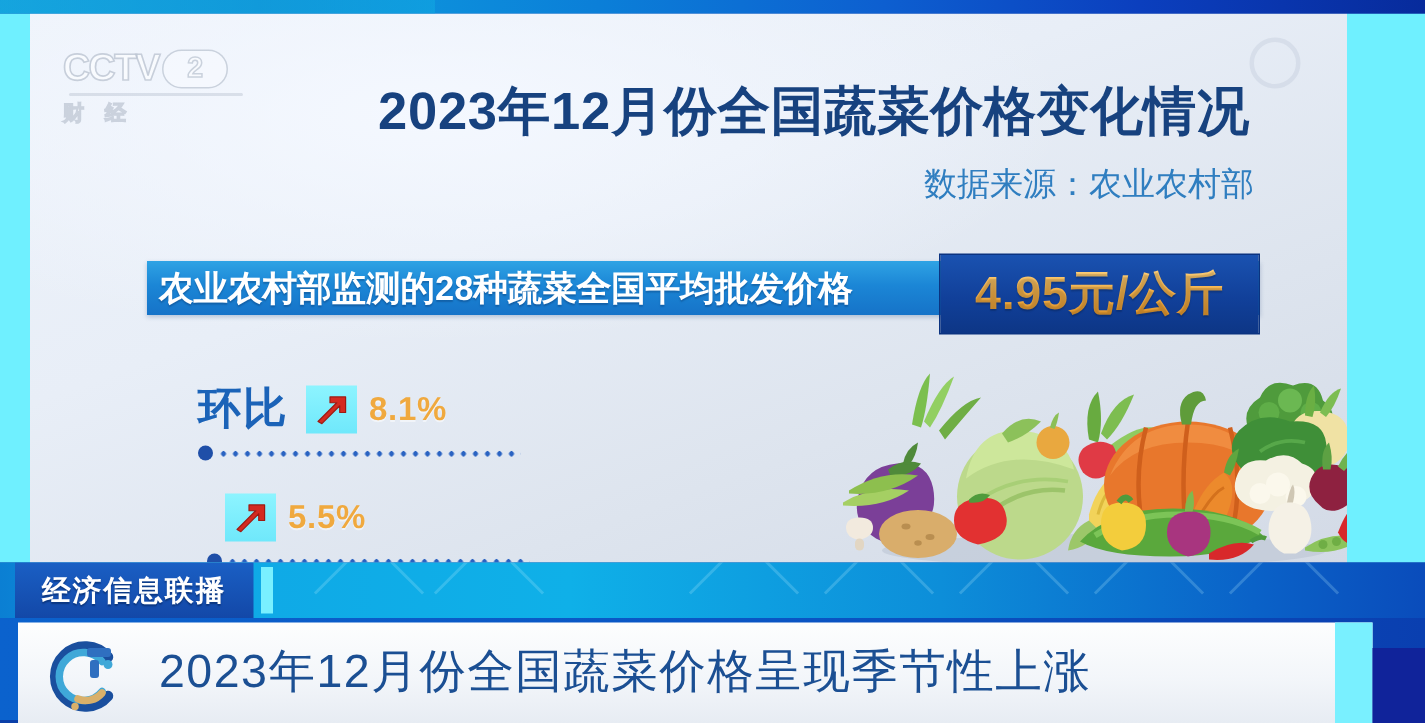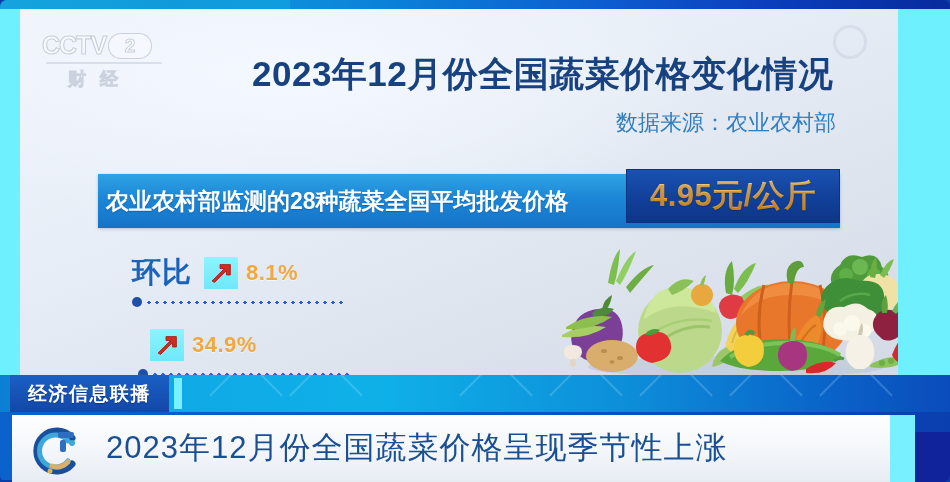--- a/index.html
+++ b/index.html
@@ -4,21 +4,21 @@
 <style>
   * { margin:0; padding:0; box-sizing:border-box; }
   html,body { width:950px; height:482px; overflow:hidden; }
   body {
     font-family:"Liberation Sans","DejaVu Sans",sans-serif;
     background:#0a3fa8;
     position:relative;
   }
 
   
-  #stage { position:absolute; inset:0; width:950px; height:482px; overflow:hidden;border-radius:7px; }
+  #stage { position:absolute; inset:0; width:950px; height:482px; overflow:hidden; }
 
   
   .top-strip {
     position:absolute; top:0; left:0; width:950px; height:9px;
     background:linear-gradient(90deg,#18b6e8 0%,#0e9fdf 18%,#0b7fd8 42%,#0d5fd0 62%,#0b3fbe 80%,#072b9c 100%);
     z-index:40;
   }
   .top-strip:after{
     content:""; position:absolute; left:0; top:0; width:290px; height:9px;
     background:linear-gradient(90deg,#1396d6 0%,#1396d6 60%,#11a9e2 100%);
@@ -58,21 +58,21 @@
     background:rgba(255,255,255,.45);
     display:flex; align-items:center; justify-content:center;
     font-size:19px; font-weight:700; color:rgba(255,255,255,.95);
     -webkit-text-stroke:1px rgba(150,162,180,.8);
   }
   .cctv-logo .lg-bar {
     width:116px; height:2px; margin:2px 0 3px 4px;
     background:rgba(165,175,192,.6); border-radius:2px;
   }
   .cctv-logo .lg-sub {
-    margin-left:26px; font-size:18px; font-weight:700; letter-spacing:14px;
+    font-size:14px; font-weight:700; letter-spacing:14px;
     color:rgba(255,255,255,.85);
     -webkit-text-stroke:.9px rgba(150,162,180,.78);
   }
 
   
   .wm-right {
     position:absolute; right:6px; top:16px; width:84px; height:56px;
     opacity:.35; pointer-events:none;
   }
   .wm-right .ring {
@@ -90,21 +90,21 @@
     color:#17427f; white-space:nowrap;
     font-family:"Liberation Sans","DejaVu Sans",sans-serif;
   }
   .subline {
     position:absolute; left:596px; top:99px;
     font-size:22px; font-weight:500; color:#2f7ec0; white-space:nowrap;
   }
 
   
   .pricebar {
-    position:absolute; left:78px; top:165px; width:742px; height:54px;
+    position:absolute; left:78px; top:165px; width:742px; height:36px;
     display:flex; align-items:stretch;
     background:linear-gradient(180deg,#2fa3e4 0%,#1b86d6 45%,#1673c8 100%);
     box-shadow:0 1px 3px rgba(20,60,120,.25);
   }
   .pricebar .pb-label {
     flex:1; display:flex; align-items:center; padding-left:8px;
     color:#ffffff; font-size:23px; font-weight:600; white-space:nowrap;
     text-shadow:0 1px 1px rgba(10,50,100,.35);
   }
   .pricebar .pb-value {
@@ -259,21 +259,21 @@
       </div>
     </div>
 
     <div class="stat s2">
       <div class="srow">
         <div class="arrow-box">
           <svg width="26" height="24" viewBox="0 0 26 24" aria-hidden="true">
             <path d="M4 20 L16.5 7.5 L12 7.5 L12 3.6 L22.4 3.6 L22.4 14 L18.5 14 L18.5 9.5 L6.6 21.4 Z" fill="#d42a20" stroke="#9e1a12" stroke-width="0.8" stroke-linejoin="round"></path>
           </svg>
         </div>
-        <div class="spct">34.9%</div>
+        <div class="spct">5.5%</div>
       </div>
       <div class="dots">
         <div class="bigdot"></div>
         <div class="dotline"></div>
       </div>
     </div>
 
     <div class="veg-wrap">
       <svg viewBox="0 0 372 150" aria-hidden="true">
         <ellipse cx="196" cy="136" rx="148" ry="11" fill="#b9c3d2" opacity=".55"></ellipse>

